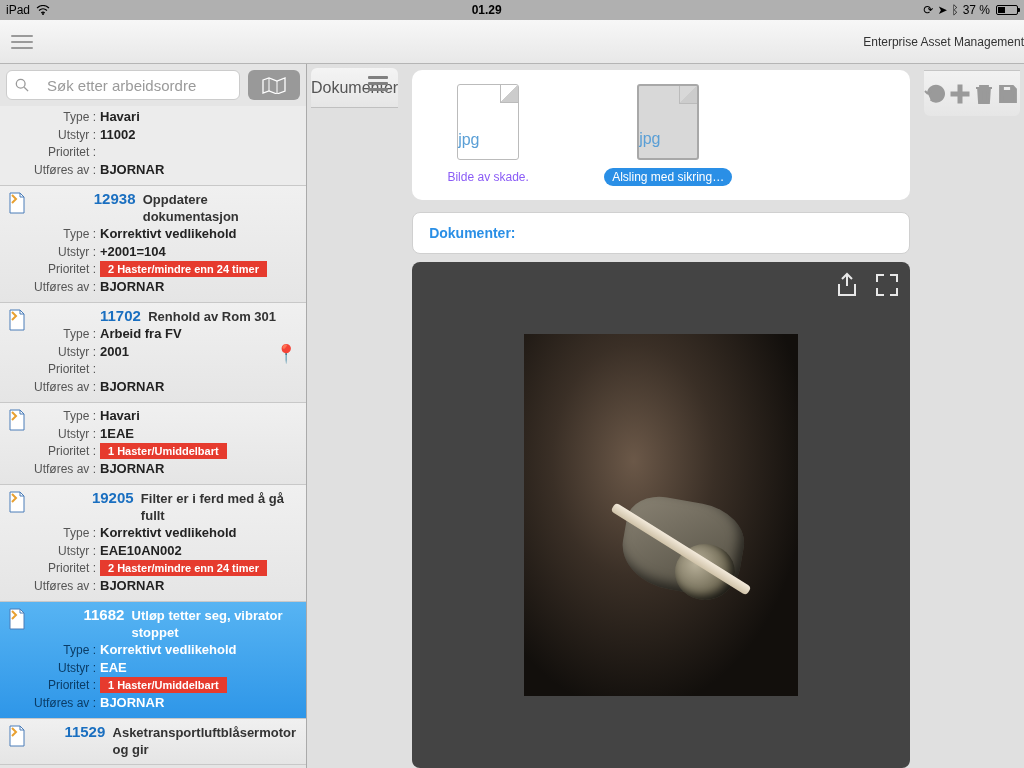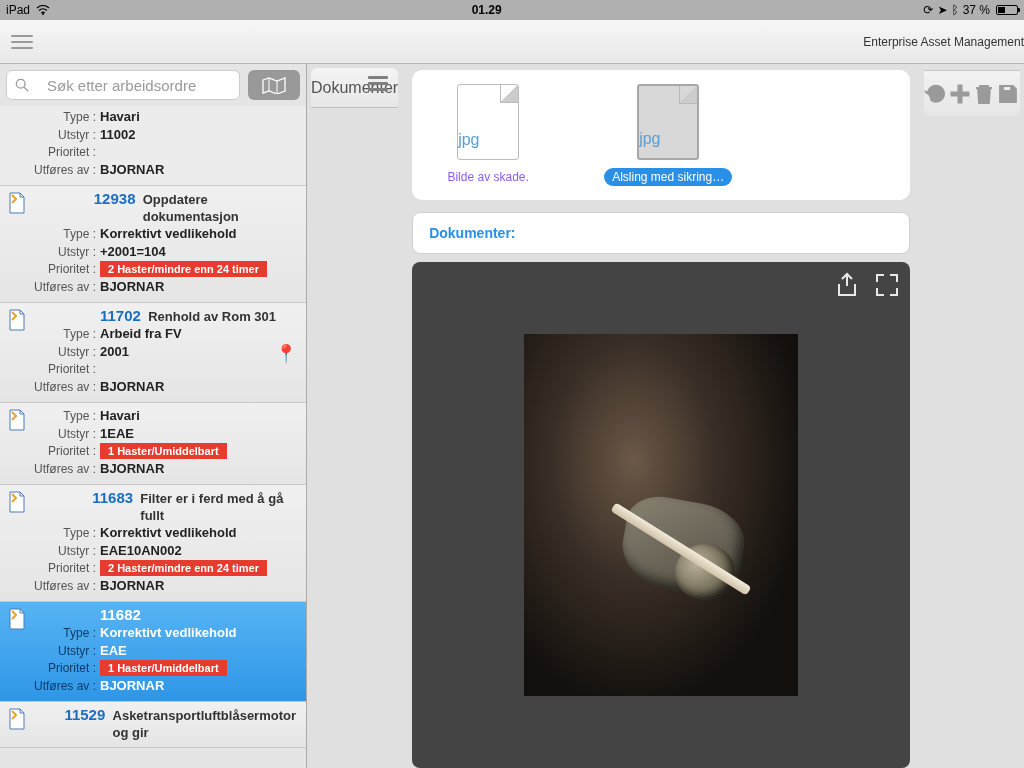--- a/index.html
+++ b/index.html
@@ -203,21 +203,21 @@
             <span class="label">Utføres av :</span>
             <span class="value">BJORNAR</span>
           </div>
         </div>
         <div class="wo-item">
           <svg class="doc-ico" viewBox="0 0 18 22">
             <path d="M2 1 H12 L16 5 V21 H2 Z" fill="#fff" stroke="#4a7db8"></path>
             <path d="M12 1 V5 H16" fill="none" stroke="#4a7db8"></path>
             <path d="M4 3 L8 7 L4 11" fill="none" stroke="#e8a030" stroke-width="2"></path>
           </svg>
-          <div class="wo-row wo-head"><span class="label"></span><span class="wo-id">11683</span>&nbsp;&nbsp;<span class="value nw">Filter er i ferd med å gå fullt</span></div>
+          <div class="wo-row wo-head"><span class="label"></span><span class="wo-id">19205</span>&nbsp;&nbsp;<span class="value nw">Filter er i ferd med å gå fullt</span></div>
           <div class="wo-row">
             <span class="label">Type :</span>
             <span class="value">Korrektivt vedlikehold</span>
           </div>
           <div class="wo-row">
             <span class="label">Utstyr :</span>
             <span class="value">EAE10AN002</span>
           </div>
           <div class="wo-row">
             <span class="label">Prioritet :</span>
@@ -227,21 +227,21 @@
             <span class="label">Utføres av :</span>
             <span class="value">BJORNAR</span>
           </div>
         </div>
         <div class="wo-item selected">
           <svg class="doc-ico" viewBox="0 0 18 22">
             <path d="M2 1 H12 L16 5 V21 H2 Z" fill="#fff" stroke="#4a7db8"></path>
             <path d="M12 1 V5 H16" fill="none" stroke="#4a7db8"></path>
             <path d="M4 3 L8 7 L4 11" fill="none" stroke="#e8a030" stroke-width="2"></path>
           </svg>
-          <div class="wo-row wo-head"><span class="label"></span><span class="wo-id">11682</span>&nbsp;&nbsp;</div>
+          <div class="wo-row wo-head"><span class="label"></span><span class="wo-id">11682</span>&nbsp;&nbsp;<span class="value nw">Utløp tetter seg, vibrator stoppet</span></div>
           <div class="wo-row">
             <span class="label">Type :</span>
             <span class="value">Korrektivt vedlikehold</span>
           </div>
           <div class="wo-row">
             <span class="label">Utstyr :</span>
             <span class="value">EAE</span>
           </div>
           <div class="wo-row">
             <span class="label">Prioritet :</span>

